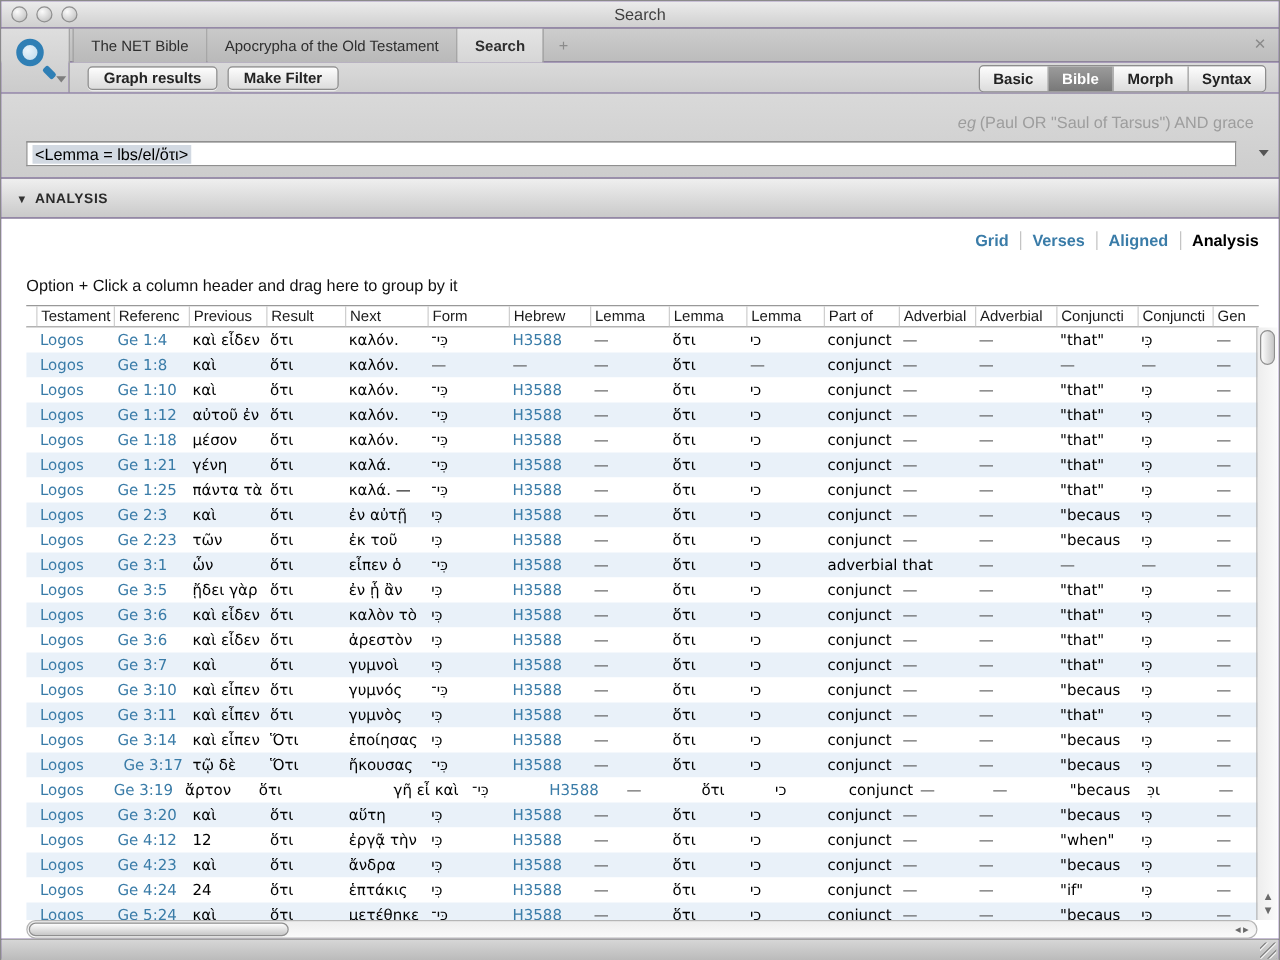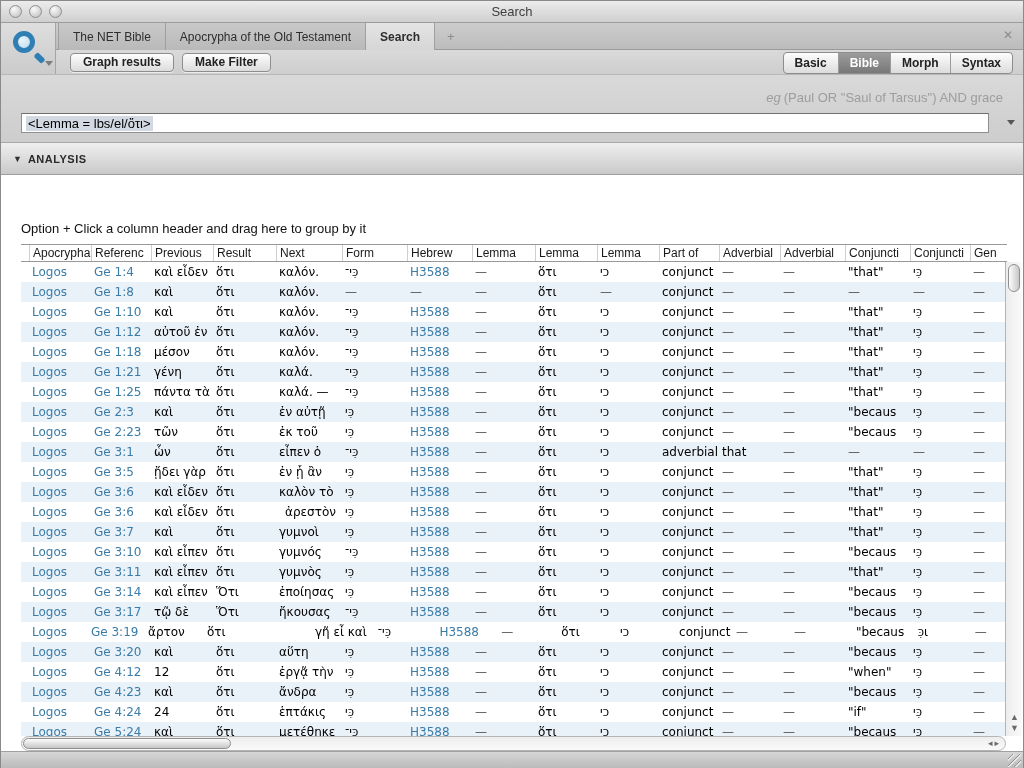--- a/index.html
+++ b/index.html
@@ -180,24 +180,30 @@
     </div>
     <div class="box-dd"></div>
   </div>
 
   <div class="anabar">
     <span class="ana-tri">▼</span>
     <span class="ana-label">ANALYSIS</span>
   </div>
 
   <div class="content">
+    <div class="views">
+      <div class="view">Grid</div>
+      <div class="view">Verses</div>
+      <div class="view">Aligned</div>
+      <div class="view cur">Analysis</div>
+    </div>
     <div class="grouphint">Option + Click a column header and drag here to group by it</div>
 
     <div class="thead">
-        <div class="hcell" style="width: 62px;">Apocrypha</div>
+        <div class="hcell" style="width: 62px;">Testament</div>
         <div class="hcell" style="width: 60px;">Referenc</div>
         <div class="hcell" style="width: 62px;">Previous</div>
         <div class="hcell" style="width: 63px;">Result</div>
         <div class="hcell" style="width: 66px;">Next</div>
         <div class="hcell" style="width: 65px;">Form</div>
         <div class="hcell" style="width: 65px;">Hebrew</div>
         <div class="hcell" style="width: 63px;">Lemma</div>
         <div class="hcell" style="width: 62px;">Lemma</div>
         <div class="hcell" style="width: 62px;">Lemma</div>
         <div class="hcell" style="width: 60px;">Part of</div>
@@ -422,21 +428,21 @@
           <div class="cell muted" style="width: 65px;">—</div>
           <div class="cell" style="width: 65px;">"that"</div>
           <div class="cell" style="width: 60px;">כִּי</div>
           <div class="cell muted" style="width: 37px;">—</div>
         </div>
         <div class="trow">
           <div class="cell link" style="width: 62px;">Logos</div>
           <div class="cell link" style="width: 60px;">Ge 3:6</div>
           <div class="cell" style="width: 62px;">καὶ εἶδεν</div>
           <div class="cell" style="width: 63px;">ὅτι</div>
-          <div class="cell" style="width: 66px; text-align: center;">ἀρεστὸν</div>
+          <div class="cell" style="width: 66px;">ἀρεστὸν</div>
           <div class="cell" style="width: 65px;">כִּי</div>
           <div class="cell link" style="width: 65px;">H3588</div>
           <div class="cell muted" style="width: 63px;">—</div>
           <div class="cell" style="width: 62px;">ὅτι</div>
           <div class="cell" style="width: 62px;">כי</div>
           <div class="cell" style="width: 60px;">conjunct</div>
           <div class="cell muted" style="width: 61px;">—</div>
           <div class="cell muted" style="width: 65px;">—</div>
           <div class="cell" style="width: 65px;">"that"</div>
           <div class="cell" style="width: 60px;">כִּי</div>
@@ -509,21 +515,21 @@
           <div class="cell" style="width: 62px;">כי</div>
           <div class="cell" style="width: 60px;">conjunct</div>
           <div class="cell muted" style="width: 61px;">—</div>
           <div class="cell muted" style="width: 65px;">—</div>
           <div class="cell" style="width: 65px;">"becaus</div>
           <div class="cell" style="width: 60px;">כִּי</div>
           <div class="cell muted" style="width: 37px;">—</div>
         </div>
         <div class="trow alt">
           <div class="cell link" style="width: 62px;">Logos</div>
-          <div class="cell link" style="width: 60px;">Ge 3:17</div>
+          <div class="cell link" style="width: 60px; text-align: center;">Ge 3:17</div>
           <div class="cell" style="width: 62px;">τῷ δὲ</div>
           <div class="cell" style="width: 63px;">Ὅτι</div>
           <div class="cell" style="width: 66px;">ἤκουσας</div>
           <div class="cell" style="width: 65px;">כִּי־</div>
           <div class="cell link" style="width: 65px;">H3588</div>
           <div class="cell muted" style="width: 63px;">—</div>
           <div class="cell" style="width: 62px;">ὅτι</div>
           <div class="cell" style="width: 62px;">כי</div>
           <div class="cell" style="width: 60px;">conjunct</div>
           <div class="cell muted" style="width: 61px;">—</div>

